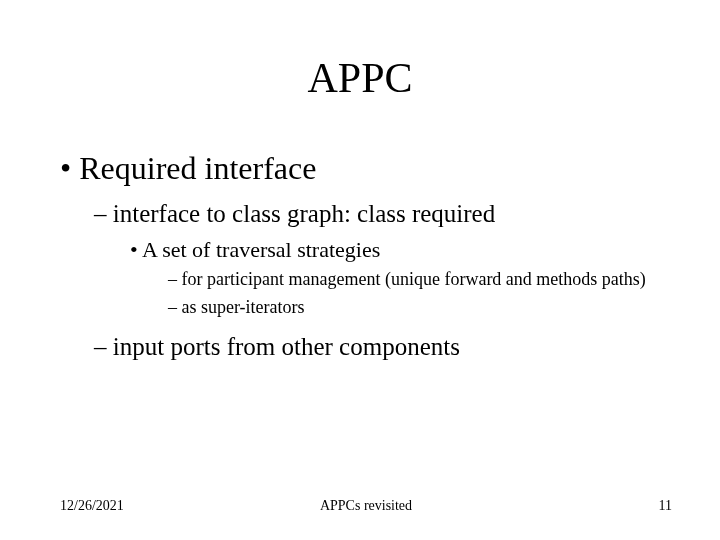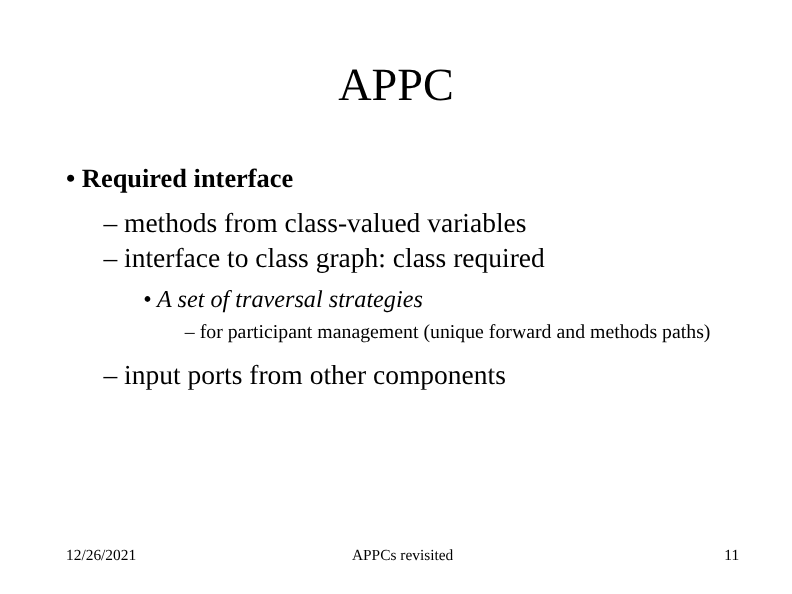--- a/index.html
+++ b/index.html
@@ -1,44 +1,44 @@
 <!DOCTYPE html>
 <html><head>
 <meta charset="utf-8">
 <style>
   * { margin: 0; padding: 0; box-sizing: border-box; }
   html, body { width: 720px; height: 540px; background: #fff; font-family: "Times New Roman", Times, serif; color: #000; }
   .slide { position: relative; width: 720px; height: 540px; }
   .title { position: absolute; top: 54px; left: 0; width: 100%; text-align: center; font-size: 42px; }
   .body { position: absolute; top: 150px; left: 60px; right: 48px; }
-  .l1 { font-size: 24px; margin-bottom: 12px; padding-left: 20px; text-indent: -20px; font-weight: bold; }
+  .l1 { font-size: 32px; margin-bottom: 12px; padding-left: 20px; text-indent: -20px; }
   .l1::before { content: "• "; }
   .l2 { font-size: 25px; margin-left: 34px; margin-top: 2px; padding-left: 18px; text-indent: -18px; line-height: 1.2; }
   .l2::before { content: "– "; }
-  .l3 { font-size: 22px; margin-left: 70px; margin-top: 8px; padding-left: 16px; text-indent: -16px; font-style: italic; }
+  .l3 { font-size: 22px; margin-left: 70px; margin-top: 8px; padding-left: 16px; text-indent: -16px; }
   .l3::before { content: "• "; }
   .l4 { font-size: 18px; margin-left: 108px; margin-top: 6px; padding-left: 14px; text-indent: -14px; line-height: 1.2; }
   .l4::before { content: "– "; }
   .gap-top { margin-top: 14px; }
   .footer { position: absolute; bottom: 26px; left: 60px; right: 48px; font-size: 14px; display: flex; justify-content: space-between; align-items: baseline; }
   .footer .center { position: absolute; left: 0; right: 0; text-align: center; }
   .footer .right { margin-left: auto; text-align: center; }
 </style>
 </head>
 <body>
 
 <div class="slide">
   <div class="title">APPC</div>
 
   <div class="body">
     <div class="l1"><span>Required interface</span></div>
-    <div class="l2"><span>methods from class-valued variables</span></div>
     <div class="l2"><span>interface to class graph: class required</span></div>
     <div class="l3"><span>A set of traversal strategies</span></div>
     <div class="l4"><span>for participant management (unique forward and methods paths)</span></div>
+    <div class="l4"><span>as super-iterators</span></div>
     <div class="l2 gap-top"><span>input ports from other components</span></div>
   </div>
 
   <div class="footer">
     <span>12/26/2021</span>
     <span class="center">APPCs revisited</span>
     <span class="right">11</span>
   </div>
 </div>
 

